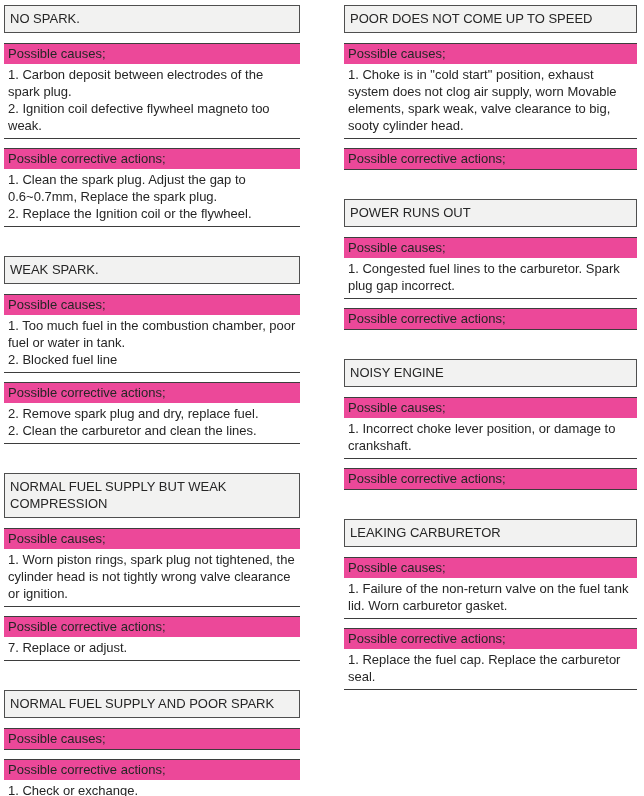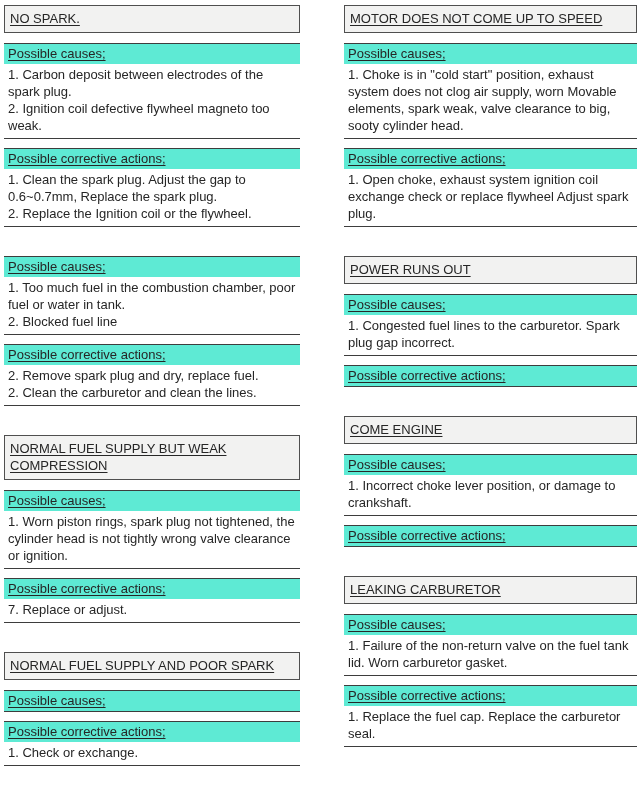--- a/index.html
+++ b/index.html
@@ -30,31 +30,30 @@
   .col.right { width: 293px; }
   .section { margin-bottom: 13px; }
   .title-box {
     border: 1.5px solid #4f4f4f;
     background: #f2f2f1;
     padding: 4px 5px 5px 5px;
     margin-bottom: 10px;
     line-height: 17px;
   }
   .u {
-    text-decoration: underline;
     text-underline-offset: 2px;
   }
   .block {
     border-top: 1.5px solid #3d3d3d;
     border-bottom: 1.5px solid #3d3d3d;
     margin-bottom: 9px;
   }
   .block:last-child { margin-bottom: 16px; }
   .block-head {
-    background: #5eead4;
+    background: #ec4899;
     padding: 1px 4px 2px 4px;
     line-height: 17px;
   }
   .block-body {
     padding: 2px 4px 4px 4px;
   }
   .item {
     line-height: 17px;
   }
 </style>
@@ -83,20 +82,23 @@
           <span class="u">Possible corrective actions;</span>
         </div>
         <div class="block-body">
           <div class="item">1. Clean the spark plug. Adjust the gap to 0.6~0.7mm, Replace the spark plug.</div>
           <div class="item">2. Replace the Ignition coil or the flywheel.</div>
         </div>
       </div>
     </div>
 
     <div class="section">
+      <div class="title-box">
+        <span class="u">WEAK SPARK.</span>
+      </div>
       <div class="block">
         <div class="block-head">
           <span class="u">Possible causes;</span>
         </div>
         <div class="block-body">
           <div class="item">1. Too much fuel in the combustion chamber, poor fuel or water in tank.</div>
           <div class="item">2. Blocked fuel line</div>
         </div>
       </div>
       <div class="block">
@@ -150,37 +152,34 @@
         </div>
       </div>
     </div>
 
   </div>
 
   <div class="col right">
 
     <div class="section">
       <div class="title-box">
-        <span class="u">MOTOR DOES NOT COME UP TO SPEED</span>
+        <span class="u">POOR DOES NOT COME UP TO SPEED</span>
       </div>
       <div class="block">
         <div class="block-head">
           <span class="u">Possible causes;</span>
         </div>
         <div class="block-body">
           <div class="item">1. Choke is in "cold start" position, exhaust system does not clog air supply, worn Movable elements, spark weak, valve clearance to big, sooty cylinder head.</div>
         </div>
       </div>
       <div class="block">
         <div class="block-head">
           <span class="u">Possible corrective actions;</span>
         </div>
-        <div class="block-body">
-          <div class="item">1. Open choke, exhaust system ignition coil exchange check or replace flywheel Adjust spark plug.</div>
-        </div>
       </div>
     </div>
 
     <div class="section">
       <div class="title-box">
         <span class="u">POWER RUNS OUT</span>
       </div>
       <div class="block">
         <div class="block-head">
           <span class="u">Possible causes;</span>
@@ -191,21 +190,21 @@
       </div>
       <div class="block">
         <div class="block-head">
           <span class="u">Possible corrective actions;</span>
         </div>
       </div>
     </div>
 
     <div class="section">
       <div class="title-box">
-        <span class="u">COME ENGINE</span>
+        <span class="u">NOISY ENGINE</span>
       </div>
       <div class="block">
         <div class="block-head">
           <span class="u">Possible causes;</span>
         </div>
         <div class="block-body">
           <div class="item">1. Incorrect choke lever position, or damage to crankshaft.</div>
         </div>
       </div>
       <div class="block">

